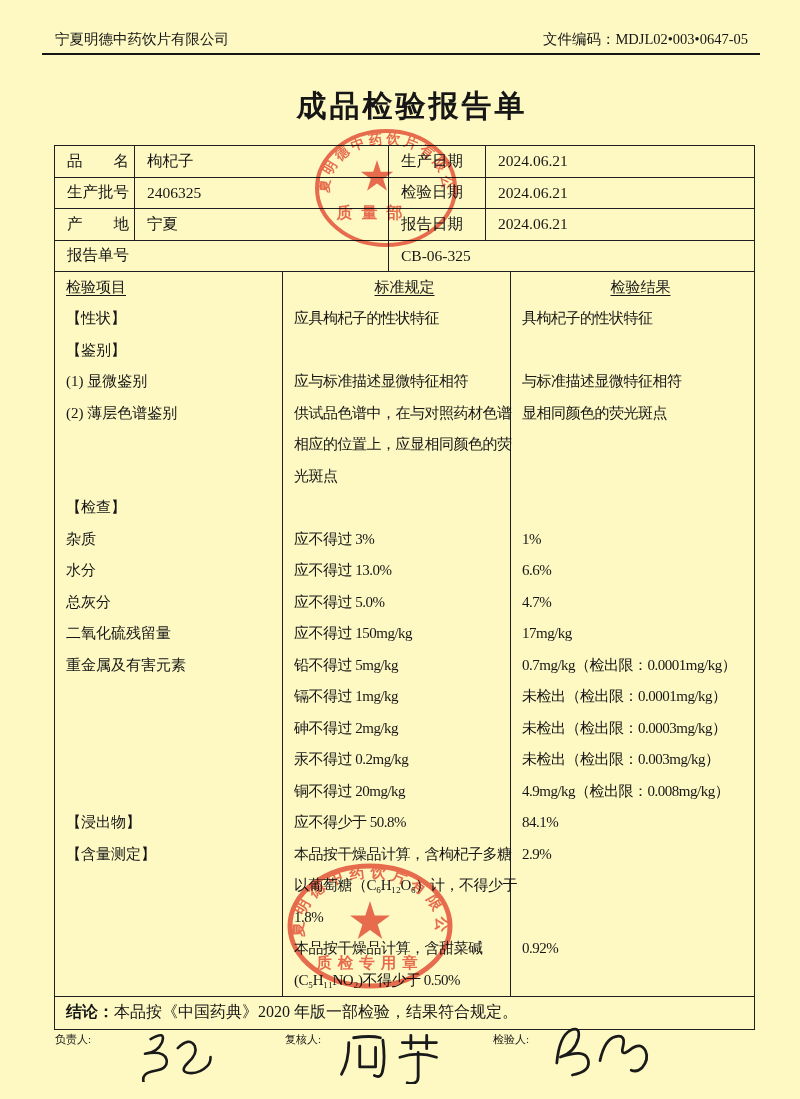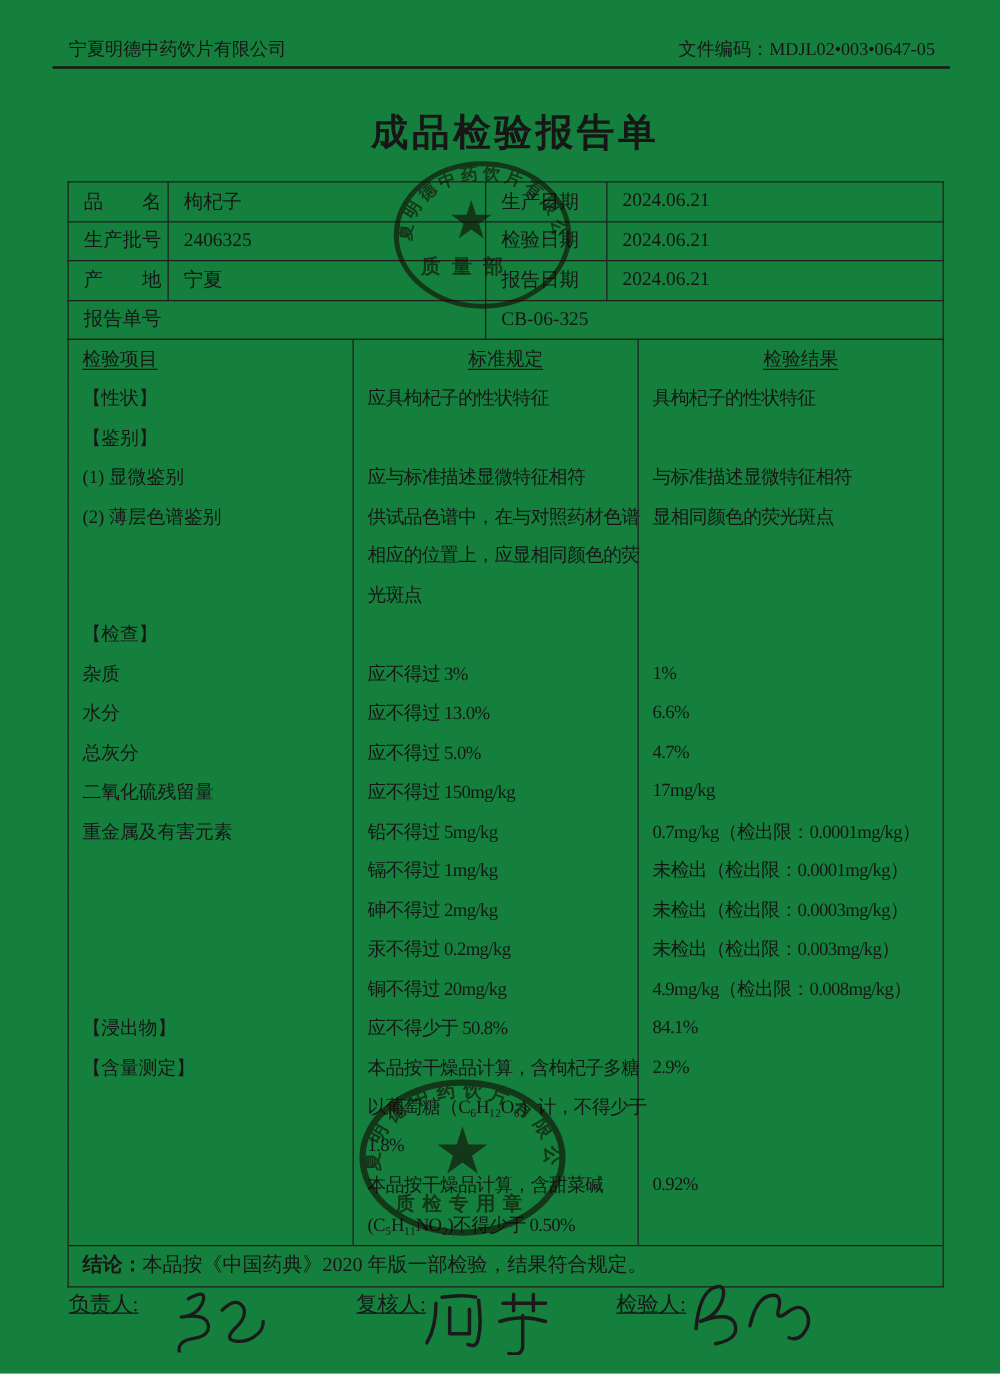--- a/index.html
+++ b/index.html
@@ -1,17 +1,17 @@
 <!DOCTYPE html>
 <html><head>
 <meta charset="utf-8">
 <style>
   html,body { margin:0; padding:0; background:#ffffff; }
   body { width:800px; height:1099px; font-family:"Liberation Serif","DejaVu Serif",serif; color:#161616; }
-  .page { position:relative; width:800px; height:1099px; overflow:hidden; background:#15803d; }
+  .page { position:relative; width:800px; height:1099px; overflow:hidden; background:#fef9c3; }
 
   
   .header { position:absolute; top:30px; left:55px; width:693px; display:flex; justify-content:space-between; font-size:14.5px; }
   .header-rule { position:absolute; top:53px; left:42px; width:718px; border-top:2.5px solid #161616; }
 
   
   .title { position:absolute; top:86px; left:12px; width:800px; text-align:center; font-size:30px; font-weight:bold; letter-spacing:3px; }
 
   
   table { border-collapse:collapse; table-layout:fixed;border-radius:11px; }
@@ -24,21 +24,21 @@
   .main-table tr { height:31.5px; }
   .main-table td { border-left:1.5px solid #1f1f1f; border-right:1.5px solid #1f1f1f; padding:0 4px 0 11px; white-space:nowrap; overflow:visible; vertical-align:middle; }
   .main-table td.c1, .main-table td.c2 { letter-spacing:-0.5px; }
   .main-table tr.hdr td { text-align:left; }
   .main-table tr.hdr td.c1, .main-table tr.hdr td.c2 { text-align:center; letter-spacing:0;padding-left:20px; }
   .main-table tr.hdr span { text-decoration:underline; text-underline-offset:3px;margin-top:48px; }
   .main-table tr.conclusion { height:33px; }
   .main-table tr.conclusion td { border:1.5px solid #1f1f1f; font-size:16px; font-weight:bold; letter-spacing:0;margin-top:15px; }
 
   
-  .sig-label { position:absolute; font-size:17px;text-decoration:underline; }
+  .sig-label { position:absolute; font-size:11px; }
   .sig-svg { position:absolute; }
   .sig-svg path { fill:none; stroke:#1a1a1a; stroke-width:2.3; stroke-linecap:round; stroke-linejoin:round; }
 
   
   .stamp-layer { position:absolute; top:0; left:0; width:800px; height:1099px; pointer-events:none; mix-blend-mode:multiply; }
 </style>
 </head>
 <body>
 
 <div class="page">

